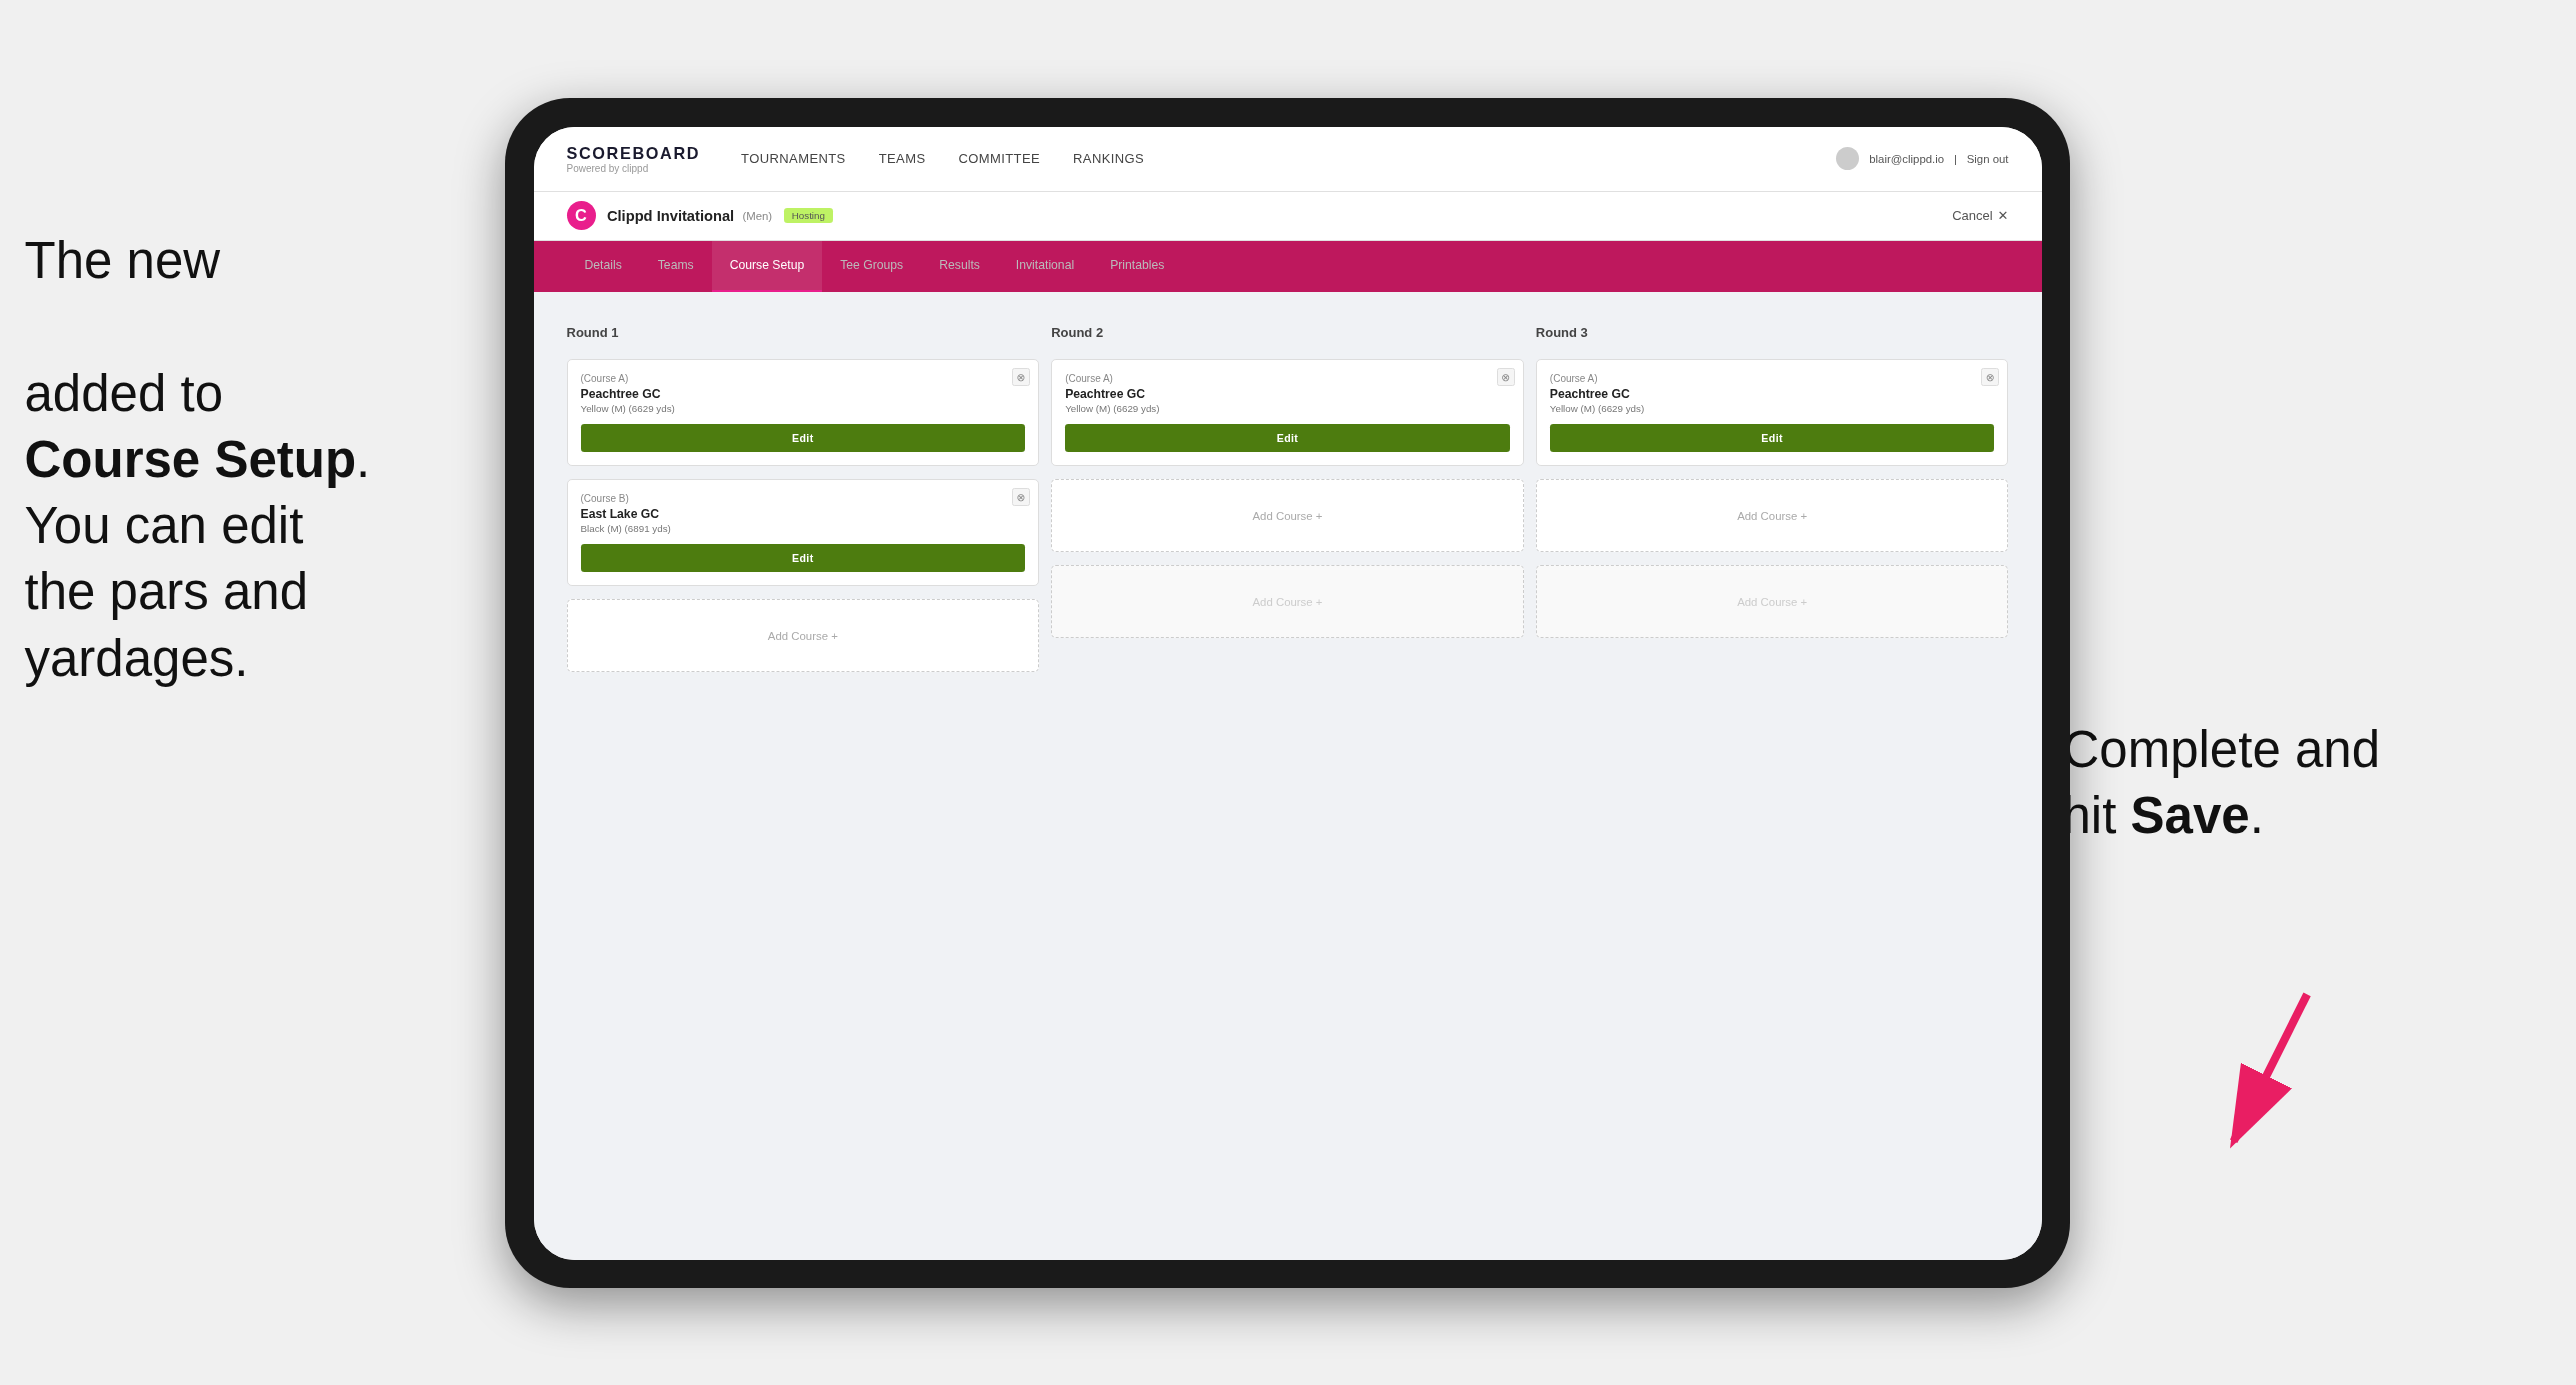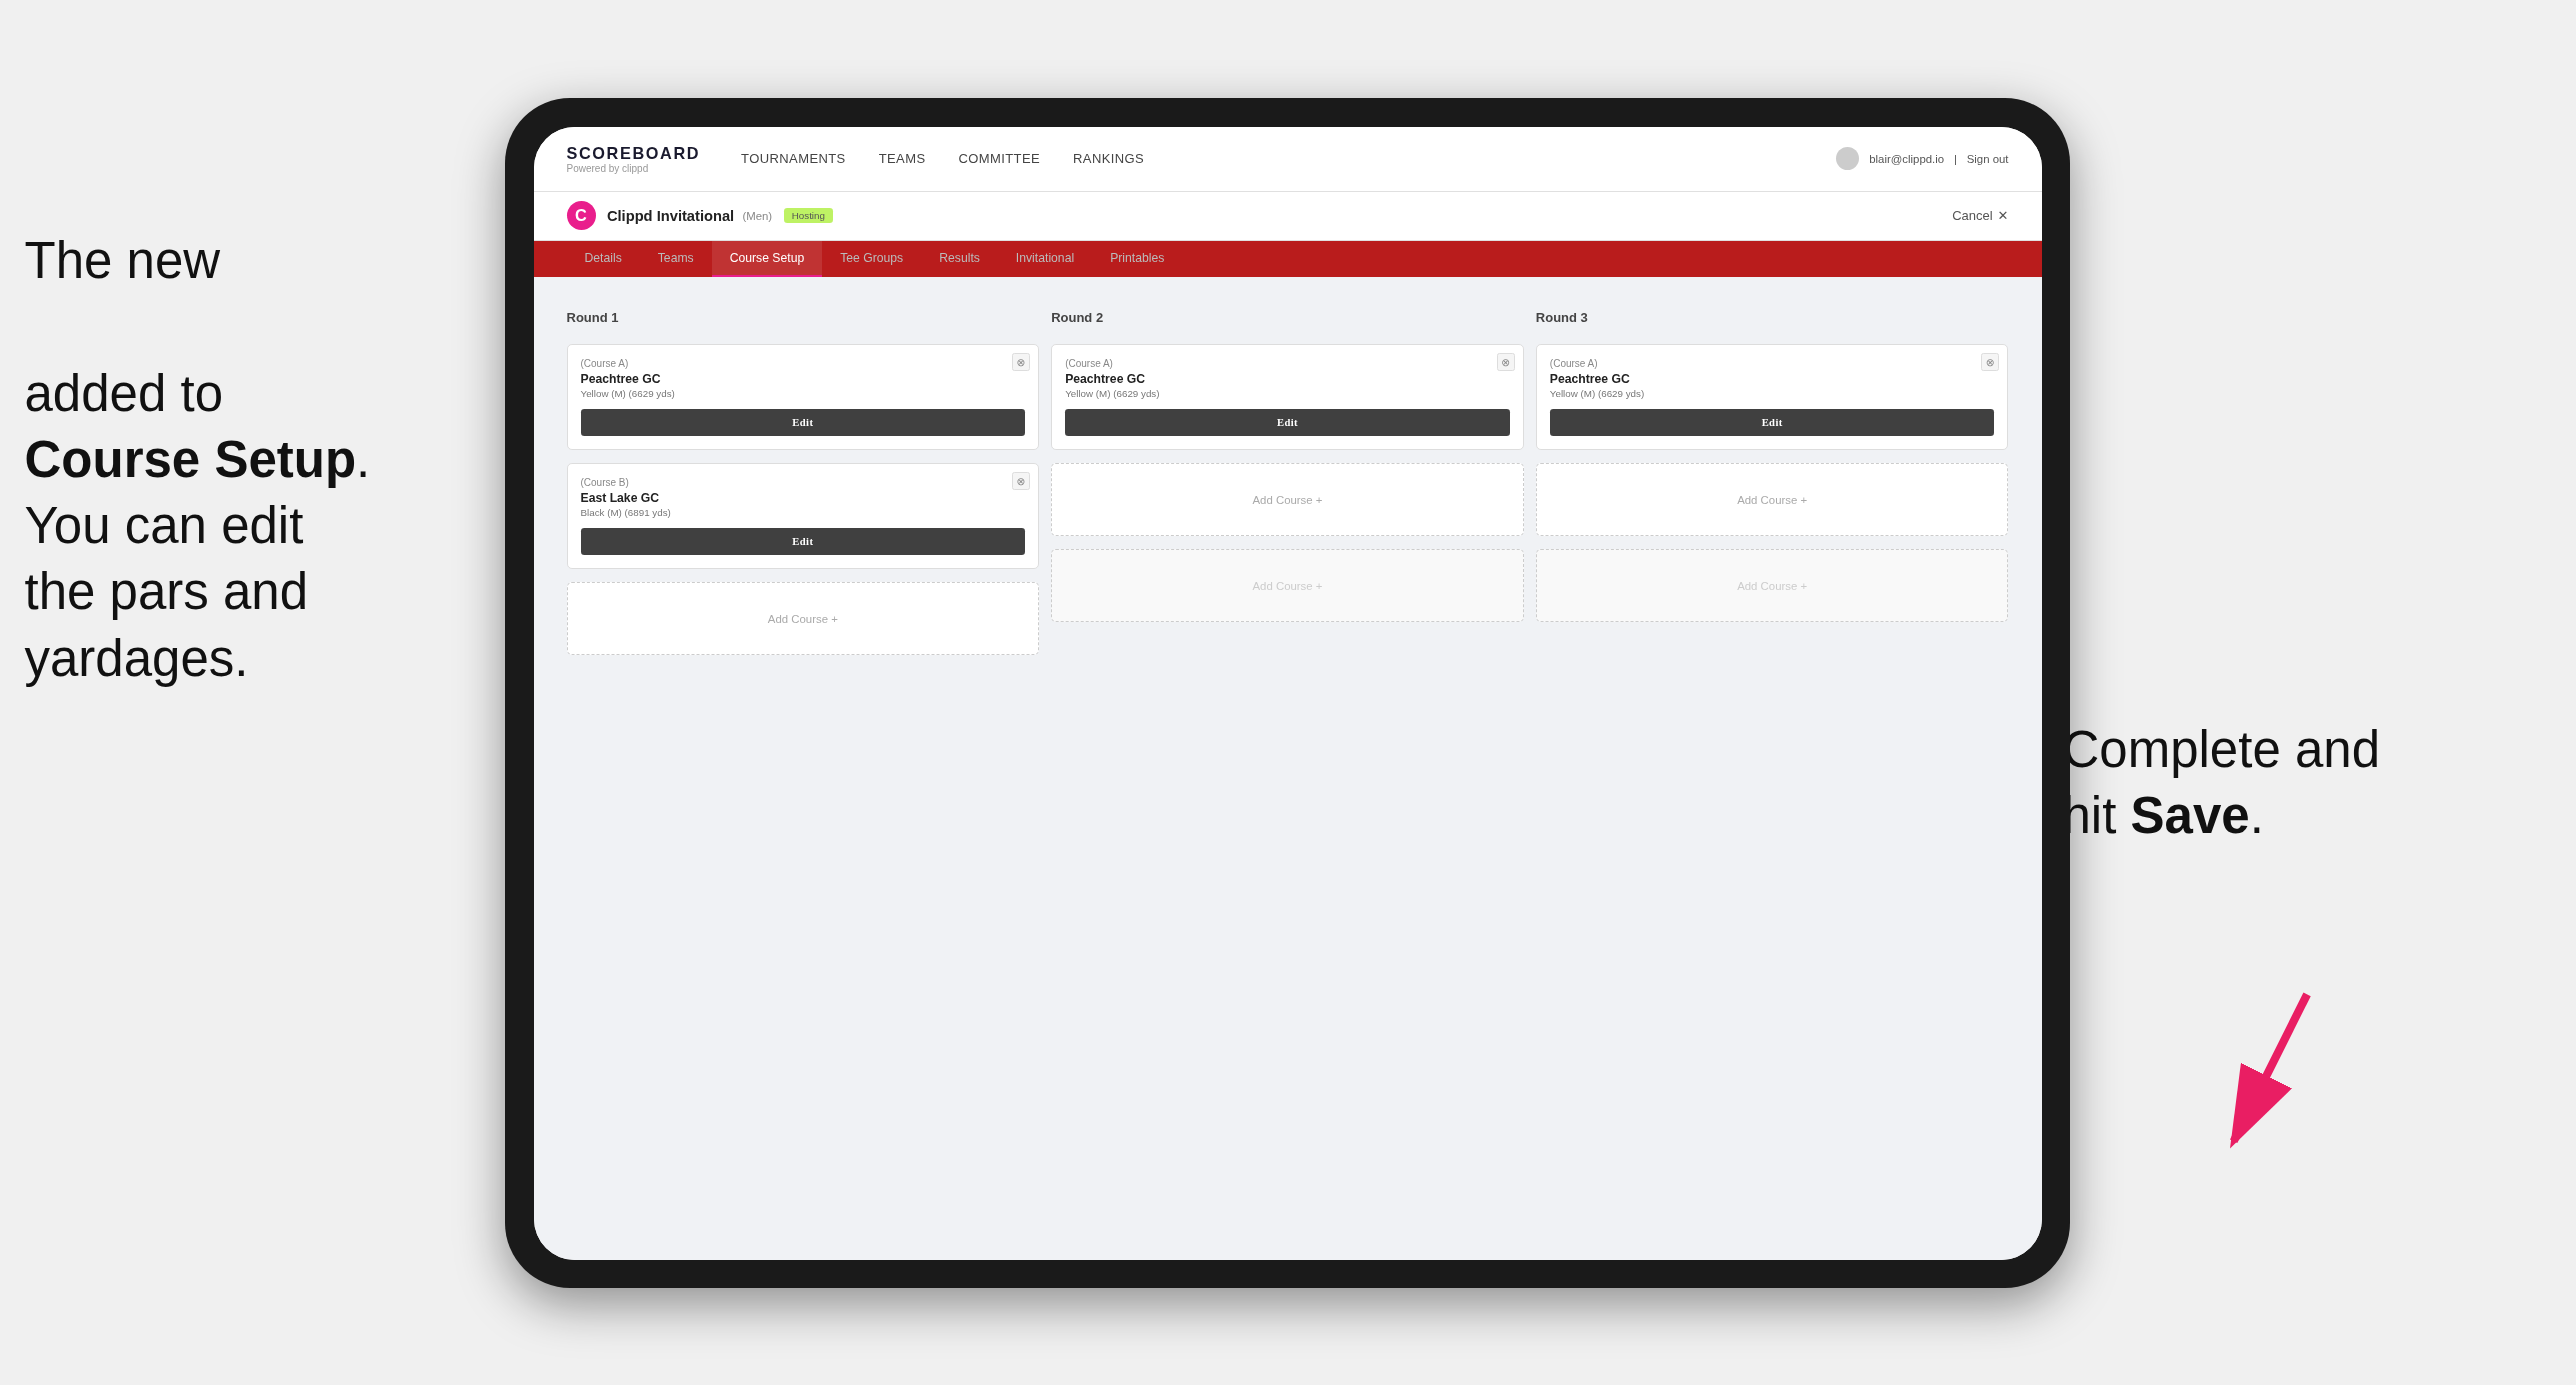--- a/index.html
+++ b/index.html
@@ -180,24 +180,24 @@
       font-size: 13px;
       color: #555;
       cursor: pointer;
       display: flex;
       align-items: center;
       gap: 4.9px;
     }
 
     
     .tab-bar {
-      background: #b91c1c;
+      background: #be185d;
       display: flex;
       padding: 0 33px;
-      height: 36px;
+      height: 51px;
       align-items: stretch;
       flex-shrink: 0;
     }
     .tab-item {
       padding: 0 18px;
       display: flex;
       align-items: center;
       font-size: 12.2px;
       color: #bbb;
       cursor: pointer;
@@ -275,31 +275,30 @@
       display: flex;
       align-items: center;
       justify-content: center;
       cursor: pointer;
       font-size: 10.6px;
       color: #888;
     }
 
     .edit-btn {
       width: 100%;
-      background: #404040;
+      background: #4d7c0f;
       color: white;
       border: none;
       border-radius: 3.3px;
       padding: 8.2px;
       font-size: 10.6px;
       font-weight: 600;
       cursor: pointer;
       text-align: center;
       letter-spacing: 0.4px;
-      font-family: Liberation Serif, serif;
     }
 
     
     .add-course-card {
       background: #ffffff;
       border: 0.8px dashed #ccc;
       border-radius: 4.9px;
       display: flex;
       align-items: center;
       justify-content: center;

